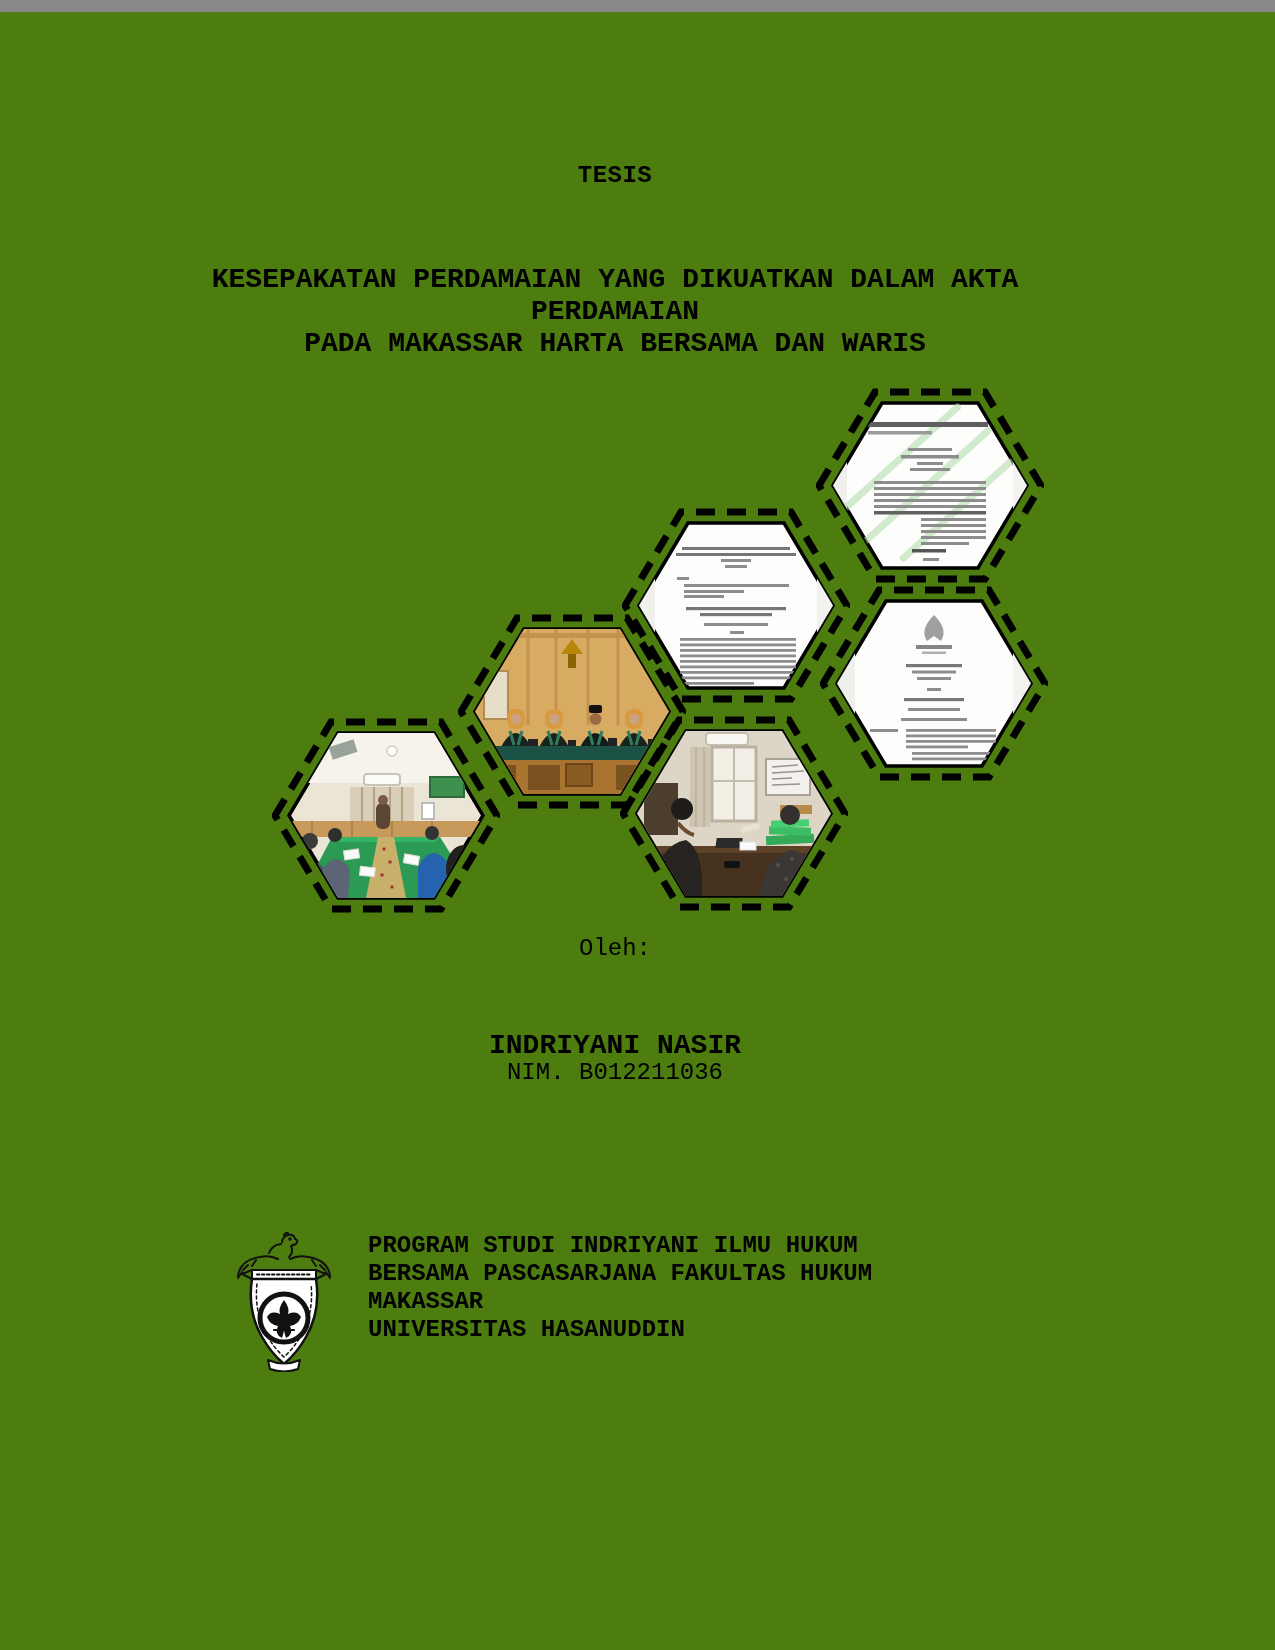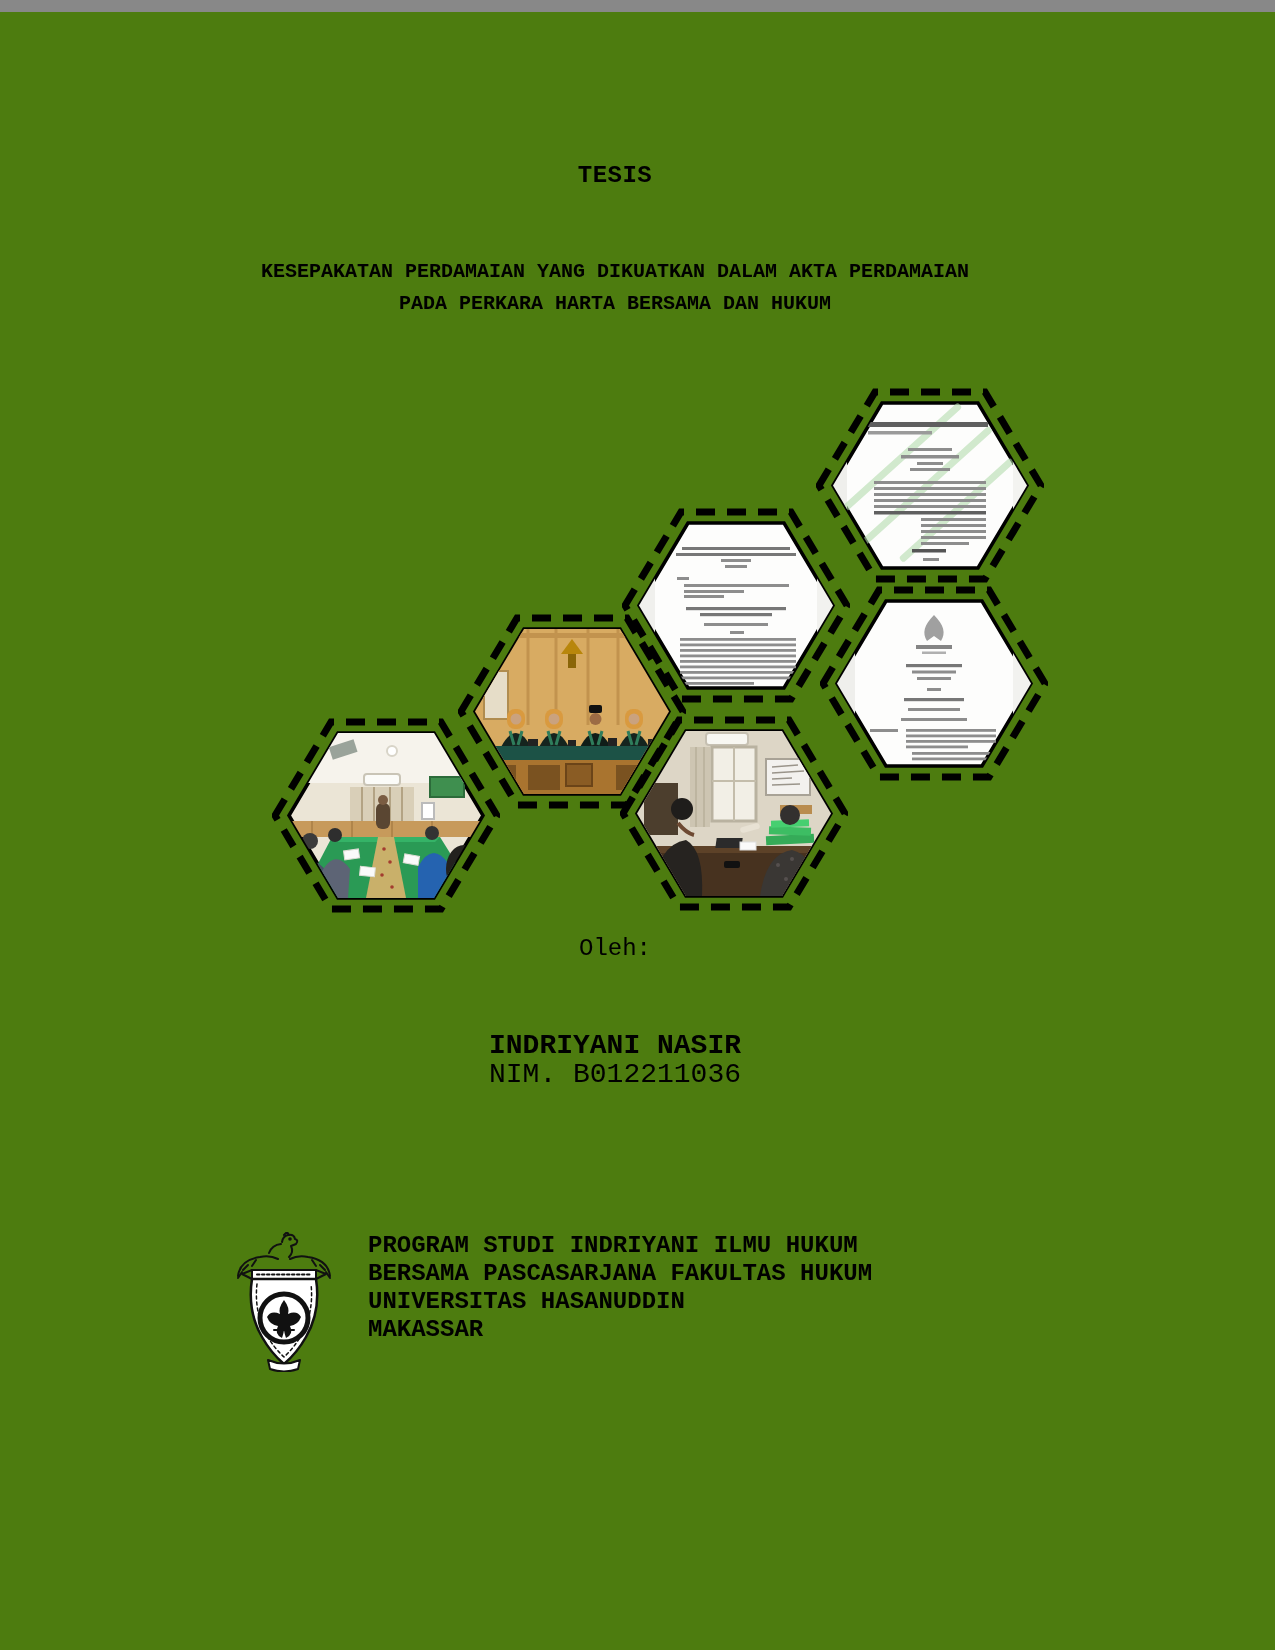--- a/index.html
+++ b/index.html
@@ -7,24 +7,24 @@
     position:relative;
     width:1275px;height:1650px;
     margin:12px auto;
     background:#4d7c0f;
     font-family:Liberation Mono, monospace;
     color:#000;
     overflow:hidden;
   }
   .centerband{position:absolute;left:150px;width:930px;text-align:center;}
   .doc-kind{top:150px;font-size:24px;font-weight:bold;letter-spacing:.5px;}
-  .main-title{top:244px;font-size:20px;font-weight:bold;line-height:32px;}
+  .main-title{top:252px;font-size:28px;font-weight:bold;line-height:32px;}
   .byline{top:923px;font-size:24px;}
   .author-name{top:1018px;font-size:28px;font-weight:bold;}
-  .author-nim{top:1047px;font-size:28px;}
+  .author-nim{top:1047px;font-size:24px;}
   .collage{position:absolute;left:0;top:0;width:1275px;height:1650px;}
   .hex{position:absolute;width:228px;height:197px;}
   .hexA{left:816px;top:375px;}
   .hexB{left:622px;top:495px;}
   .hexC{left:820px;top:573px;}
   .hexD{left:458px;top:601px;}
   .hexE{left:272px;top:705px;}
   .hexF{left:620px;top:703px;}
   .footer{position:absolute;left:226px;top:1218px;}
   .footer-logo{position:absolute;left:0;top:2px;}
@@ -32,21 +32,21 @@
     font-size:24px;font-weight:bold;line-height:28px;text-align:left;}
 </style>
 </head>
 <body>
 
 <div class="page">
 
   <div class="centerband doc-kind">TESIS</div>
   <div class="centerband main-title">
     <div>KESEPAKATAN PERDAMAIAN YANG DIKUATKAN DALAM AKTA PERDAMAIAN</div>
-    <div>PADA PERKARA HARTA BERSAMA DAN HUKUM</div>
+    <div>PADA MAKASSAR HARTA BERSAMA DAN WARIS</div>
   </div>
 
   <div class="collage">
 
     <svg class="hex hexA" viewBox="0 0 228 197">
       <defs>
           <clipPath id="clipA">
             <polygon points="17,98.5 66,16 162,16 211,98.5 162,181 66,181"></polygon>
           </clipPath>
         </defs>
@@ -349,18 +349,18 @@
 
         <path d="M58 68 q-6 8 -4 14 q-9 -4 -13 3 q3 8 11 9 q-4 8 4 12 q2 -6 2 -9 q0 3 2 9 q8 -4 4 -12 q8 -1 11 -9 q-4 -7 -13 -3 q2 -6 -4 -14 z" fill="#111" stroke="none"></path>
         <path d="M48 98 h20" stroke-width="2"></path>
 
         <path d="M42 128 q16 7 32 0 l-2 9 q-14 5 -28 0 z" fill="#fff"></path>
       </g>
     </svg>
     <div class="footer-text">
       <div>PROGRAM STUDI INDRIYANI ILMU HUKUM</div>
       <div>BERSAMA PASCASARJANA FAKULTAS HUKUM</div>
+      <div>MAKASSAR</div>
       <div>UNIVERSITAS HASANUDDIN</div>
-      <div>MAKASSAR</div>
     </div>
   </div>
 
 </div>
 
 </body></html>

